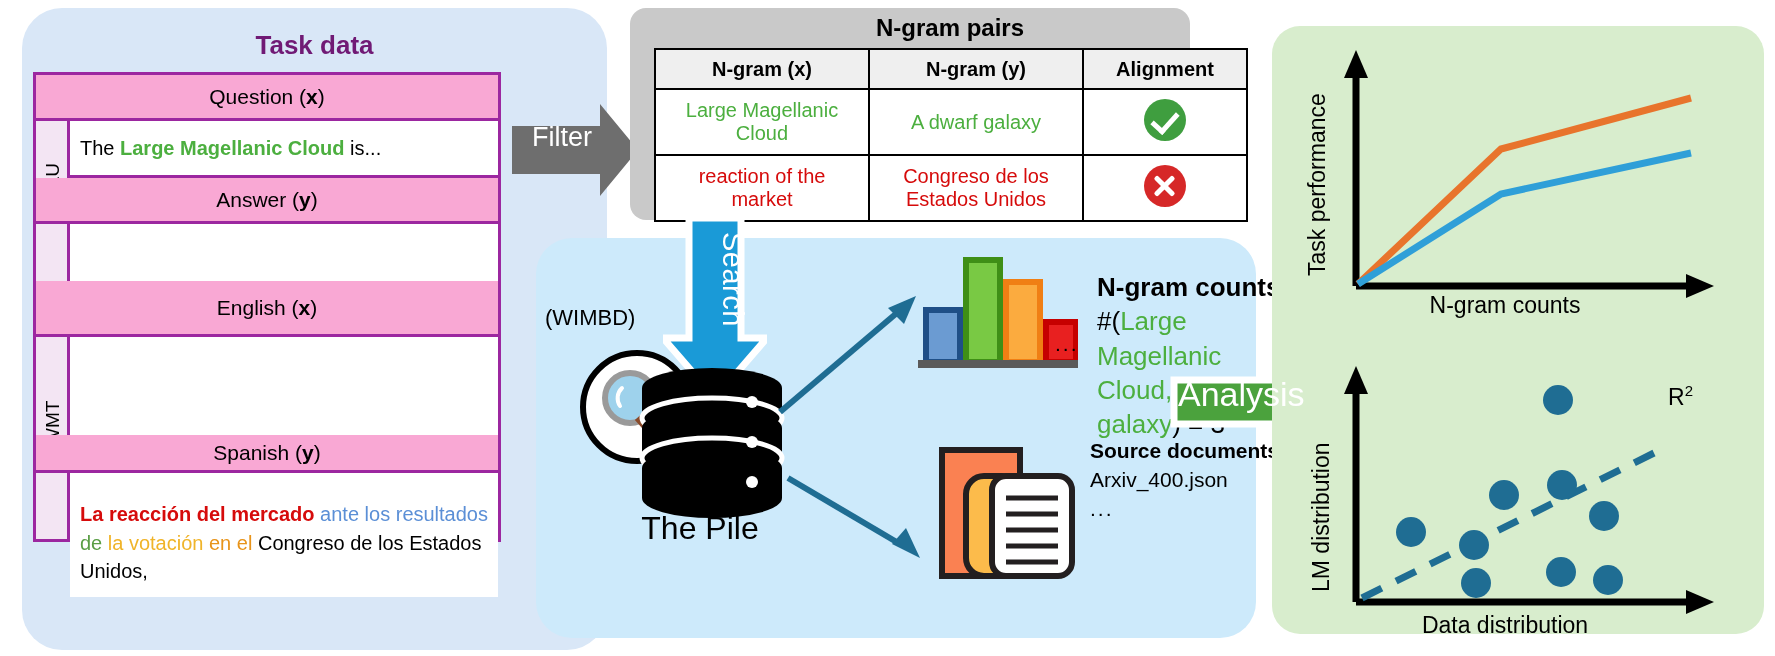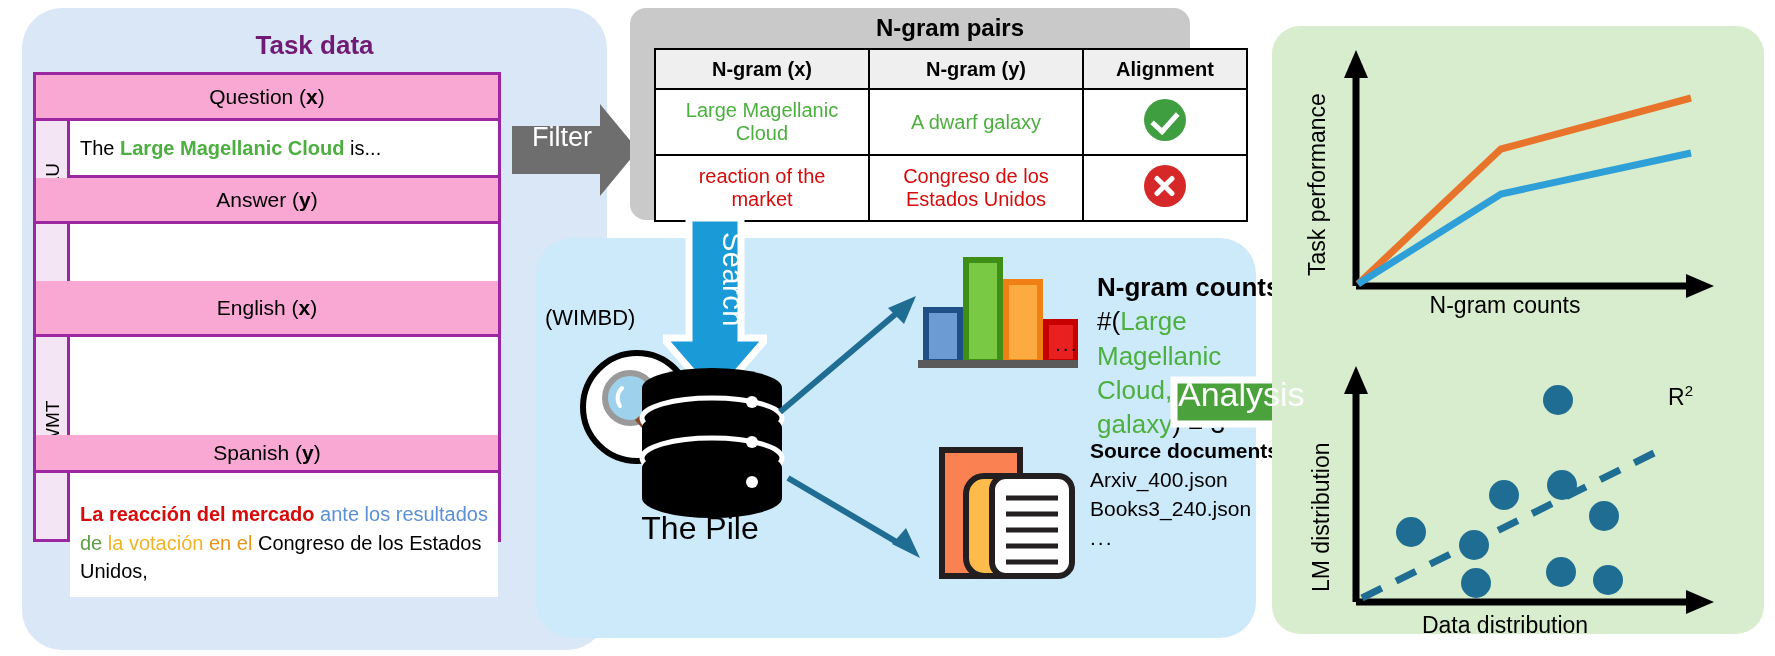--- a/index.html
+++ b/index.html
@@ -450,21 +450,20 @@
 
   <div class="cap-counts">
     <div class="hdr">N-gram counts:</div>
     <div><span>#(</span><span class="gp">Large Magellanic Cloud, A dwarf galaxy</span><span>) = 3</span></div>
   </div>
   <div class="cap-counts-ell">...</div>
 
   <div class="cap-docs">
     <div class="hdr">Source documents:</div>
     <div>Arxiv_400.json</div>
-    <div>Books3_240.json</div>
     <div class="ell">...</div>
   </div>
 
   <svg class="analysis-arrow" viewBox="0 0 165 88">
     <polygon points="4,22 112,22 112,4 161,44 112,84 112,66 4,66" fill="#4ba23d" stroke="#ffffff" stroke-width="7"></polygon>
   </svg>
   <div class="analysis-label">Analysis</div>
 
   <div class="panel-analysis"></div>
 

